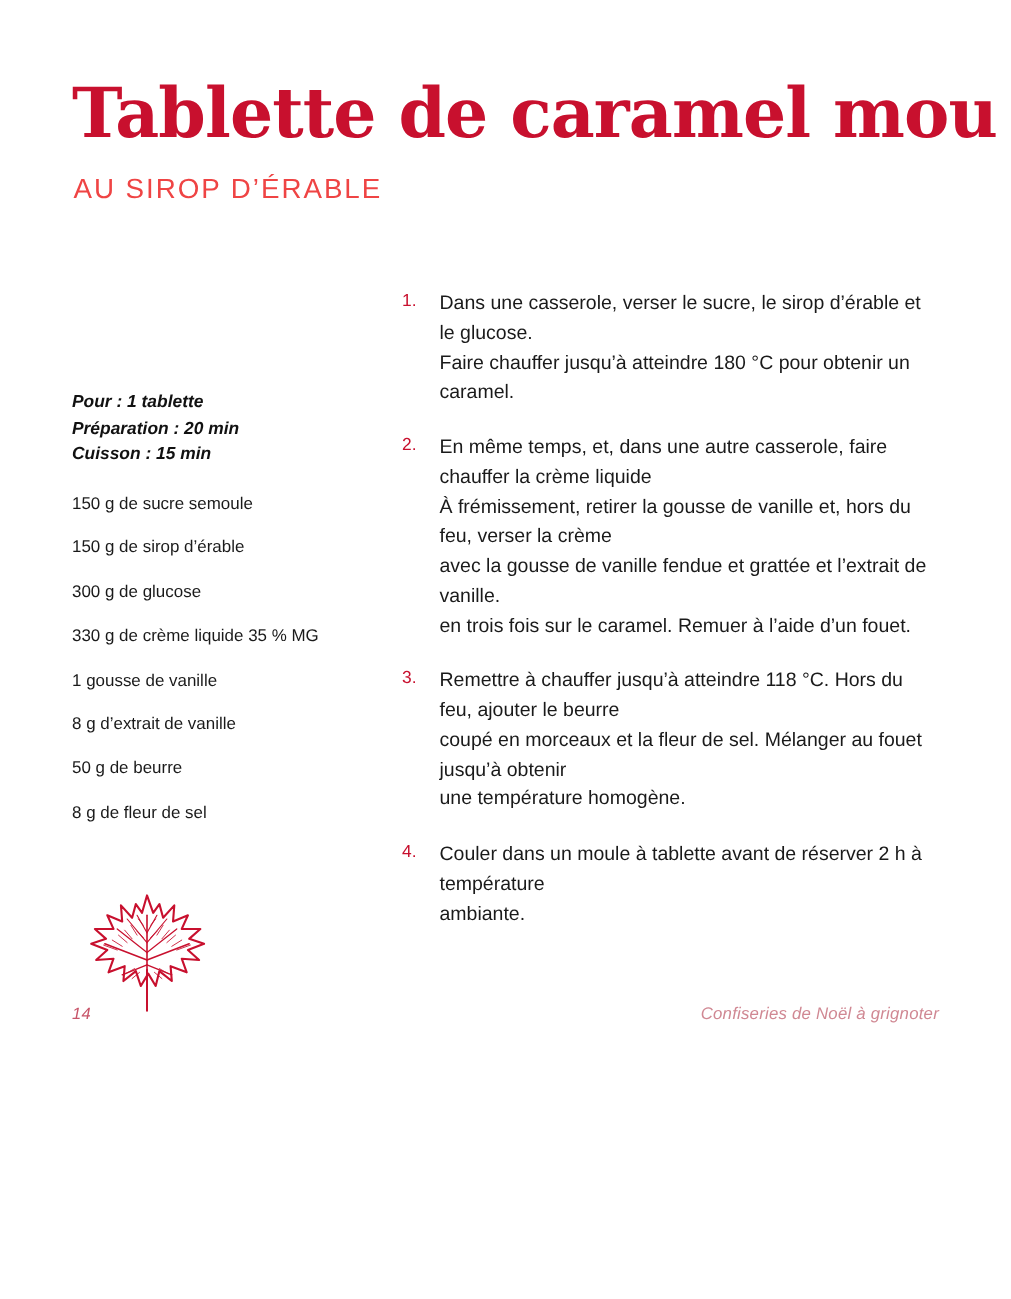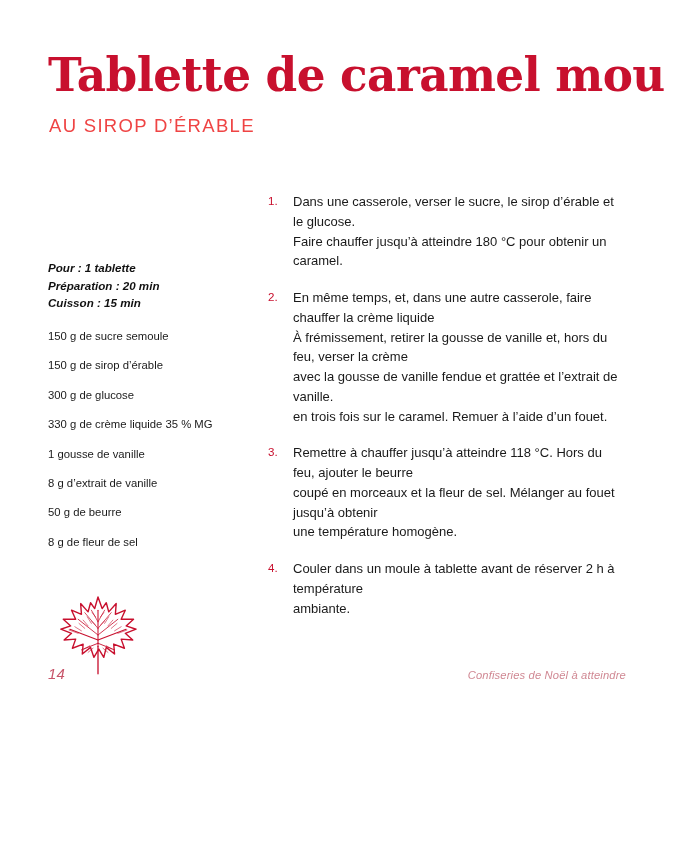--- a/index.html
+++ b/index.html
@@ -143,21 +143,21 @@
     left: 48px;
     right: 48px;
     bottom: 28px;
     display: flex;
     align-items: baseline;
     justify-content: space-between;
     color: #D4757E;
   }
 
   .page-number {
-    font-size: 15px;
+    font-size: 11px;
     font-style: italic;
     color: #C8556A;
     letter-spacing: 0.2px;
   }
 
   .footer-caption {
     font-size: 11.2px;
     font-style: italic;
     color: #D08893;
     letter-spacing: 0.15px;
@@ -276,16 +276,16 @@
       <path d="M40 65 L33 69 M44 68 L38 73
                M60 65 L67 69 M56 68 L62 73" stroke-width="0.7"></path>
 
       <path d="M47 30 L43 25 M53 30 L57 25
                M47 40 L42 35 M53 40 L58 35" stroke-width="0.7"></path>
     </svg>
   </div>
 
   <div class="footer">
     <div class="page-number">14</div>
-    <div class="footer-caption">Confiseries de Noël à atteindre</div>
+    <div class="footer-caption">Confiseries de Noël à grignoter</div>
   </div>
 
 </div>
 
 </body></html>

